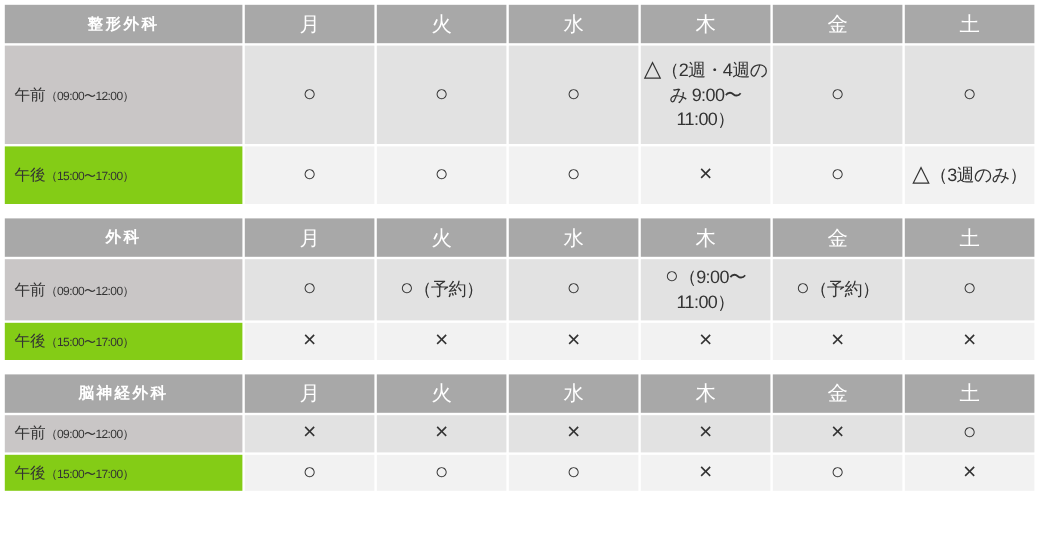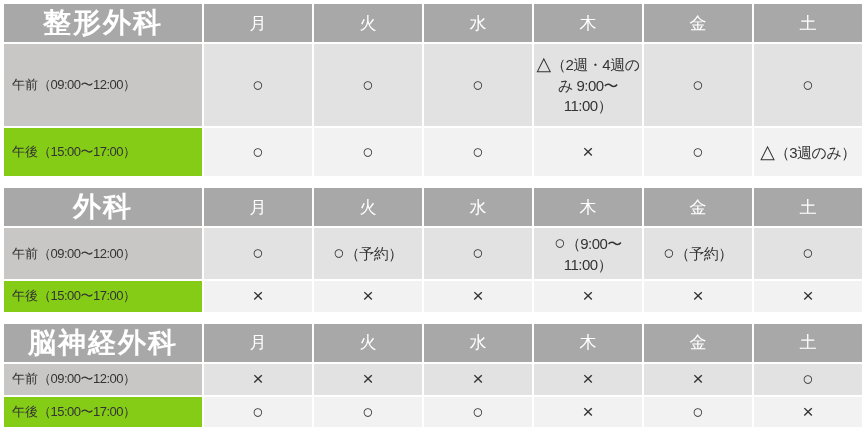--- a/index.html
+++ b/index.html
@@ -32,21 +32,21 @@
     padding: 0;
     margin: 0;
     vertical-align: middle;
     text-align: center;
     font-weight: normal;
   }
   
   .dept-head {
     background: #a8a8a8;
     color: #ffffff;
-    font-size: 28px;
+    font-size: 13px;
     font-weight: bold;
     letter-spacing: 2px;
     height: 32px;
     width: 198px;
   }
   .day-head {
     background: #a8a8a8;
     color: #ffffff;
     font-size: 17px;
     height: 32px;
@@ -54,21 +54,21 @@
   
   .time-label {
     text-align: left;
     padding-left: 8px;
     font-size: 13px;
     color: #333333;
     width: 198px;
     white-space: nowrap;
   }
   .time-label .paren {
-    font-size: 13px;
+    font-size: 10px;
     letter-spacing: -0.5px;
   }
   .row-am .time-label { background: #c9c6c6; }
   .row-pm .time-label { background: #84cc16; }
   .row-am td.cell { background: #e2e2e2; }
   .row-pm td.cell { background: #f2f2f2; }
   td.cell {
     font-size: 15px;
     line-height: 1.35;
     color: #333333;

